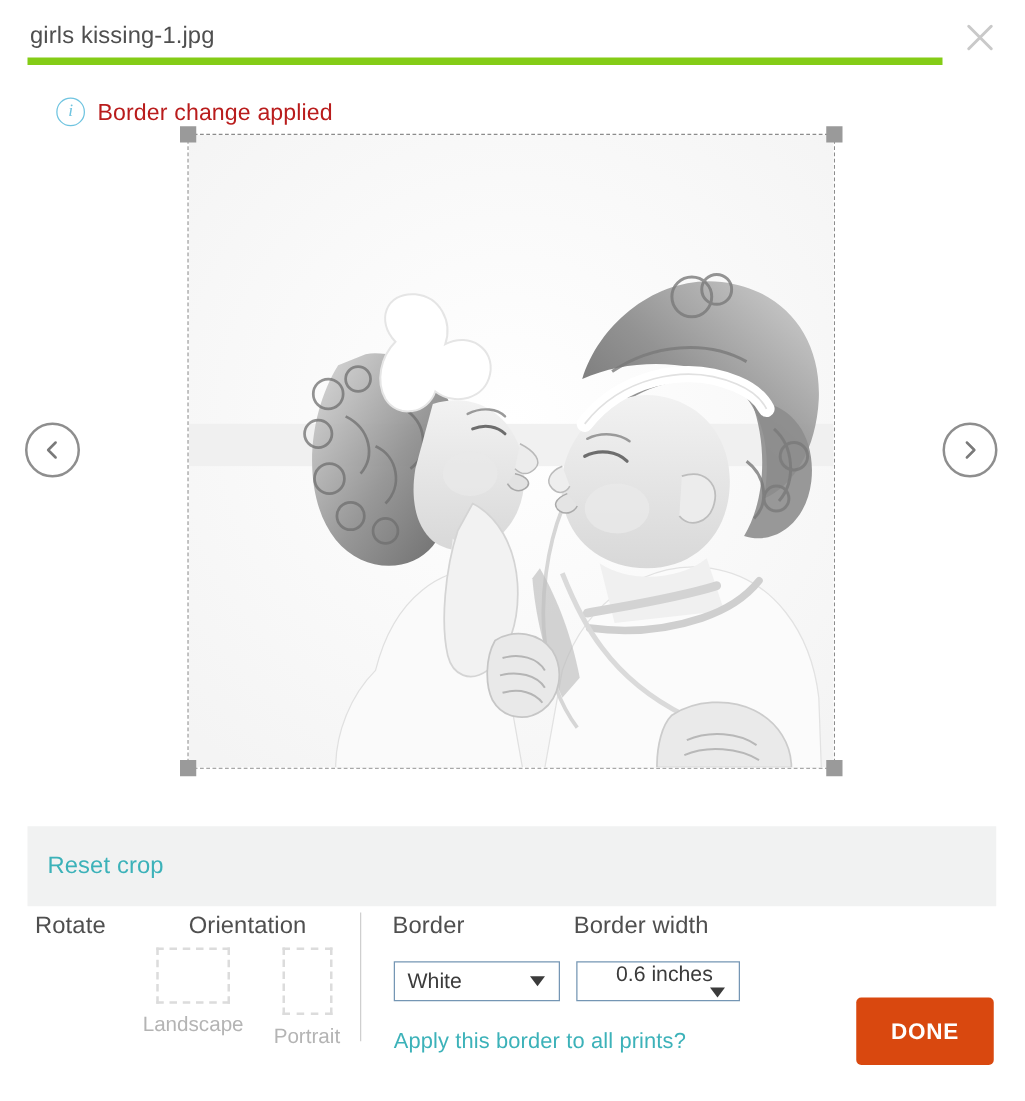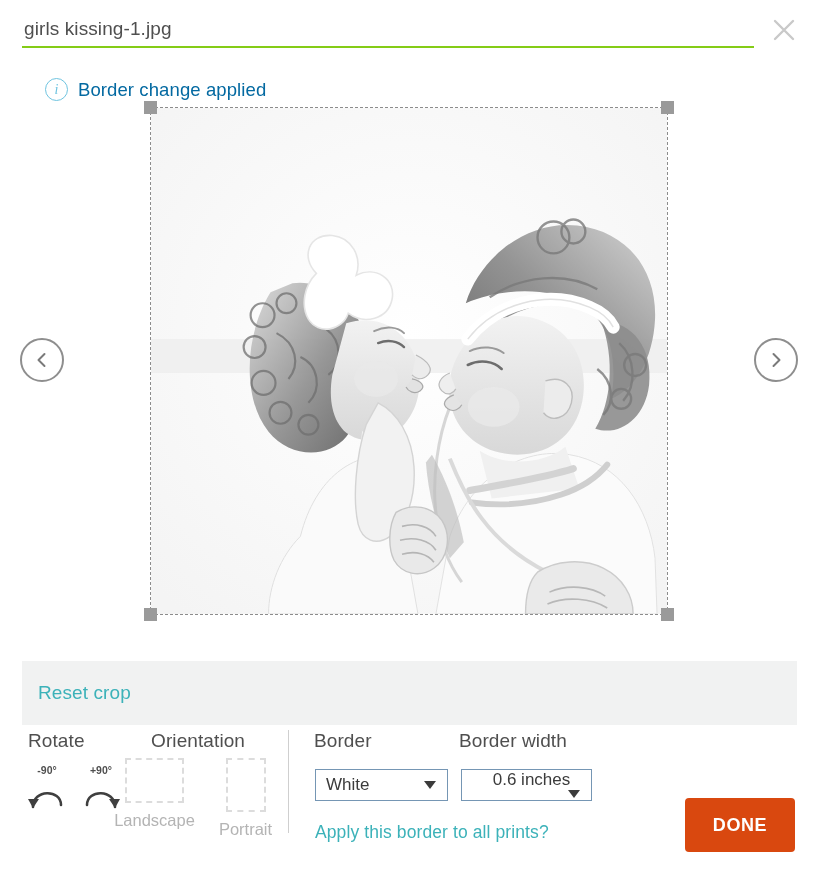--- a/index.html
+++ b/index.html
@@ -20,21 +20,21 @@
   #filename-row {
     position: absolute;
     left: 22px;
     top: 18px;
     width: 730px;
     height: 30px;
   }
   #filename-input {
     width: 100%;
     border: none;
-    border-bottom: 2px solid #84cc16;
+    border-bottom: 6px solid #84cc16;
     outline: none;
     font-family: "Liberation Sans", sans-serif;
     font-size: 19px;
     color: #4f4f4f;
     padding: 0 0 6px 2px;
     background: transparent;
     letter-spacing: 0.1px;
   }
   #close-button {
     position: absolute;
@@ -68,21 +68,21 @@
     font-family: "Liberation Serif", serif;
     font-style: italic;
     display: flex;
     align-items: center;
     justify-content: center;
     line-height: 1;
     flex: none;
   }
   #notice-text {
     font-size: 18.5px;
-    color: #0369a1;
+    color: #b91c1c;
     letter-spacing: 0.1px;
   }
 
   
   #stage {
     position: absolute;
     left: 0;
     top: 100px;
     width: 820px;
     height: 530px;
@@ -521,40 +521,20 @@
 
 </div>
 
 <div id="controls">
 
   <span id="rotate-title" class="section-title">Rotate</span>
   <span id="orientation-title" class="section-title">Orientation</span>
   <span id="border-title" class="section-title">Border</span>
   <span id="border-width-title" class="section-title">Border width</span>
 
-  <div id="rotate-buttons">
-    <div class="rotate-btn">
-      <span class="rotate-deg">-90°</span>
-      <span>
-        <svg width="40" height="34" viewBox="0 0 40 34">
-          <path d="M6 30 C6 12 34 12 34 28" stroke="#3f3f3f" stroke-width="2.6" fill="none" stroke-linecap="round"></path>
-          <path d="M1 22 L6 31 L12 22" fill="#3f3f3f"></path>
-        </svg>
-      </span>
-    </div>
-    <div class="rotate-btn">
-      <span class="rotate-deg">+90°</span>
-      <span>
-        <svg width="40" height="34" viewBox="0 0 40 34">
-          <path d="M34 30 C34 12 6 12 6 28" stroke="#3f3f3f" stroke-width="2.6" fill="none" stroke-linecap="round"></path>
-          <path d="M28 22 L34 31 L39 22" fill="#3f3f3f"></path>
-        </svg>
-      </span>
-    </div>
-  </div>
 
   <div id="orientation-buttons">
     <div class="orient-btn">
       <span class="orient-box landscape"></span>
       <span class="orient-label">Landscape</span>
     </div>
     <div class="orient-btn">
       <span class="orient-box portrait"></span>
       <span class="orient-label">Portrait</span>
     </div>

